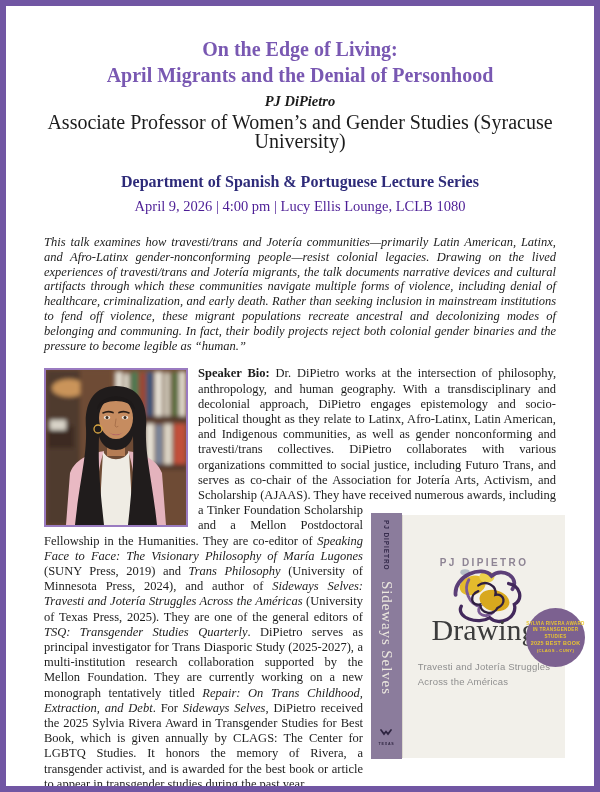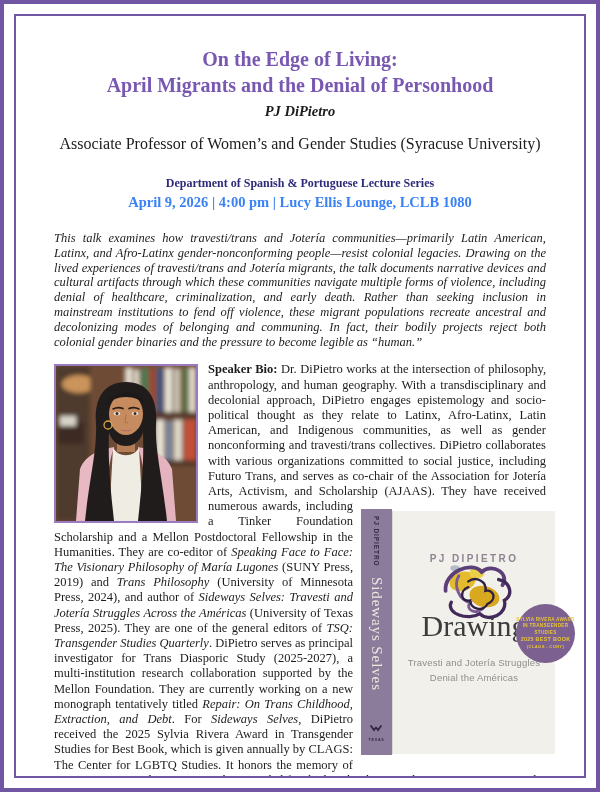--- a/index.html
+++ b/index.html
@@ -1,38 +1,38 @@
 <!DOCTYPE html>
 <html><head>
 <meta charset="utf-8">
 <style>
   html,body { margin:0; padding:0; background:#ffffff; }
   * { box-sizing:border-box; }
 
   .page {
     position:relative; width:600px; height:792px;
-    border:4px solid #7156a3; padding:10px;
+    border:4px solid #7156a3; padding:0;
     background:#ffffff;
     font-family:"Liberation Serif", serif;
     color:#1c1c1c;
   }
   .inner {
     width:100%; height:100%;
     border:2px solid #7156a3;
     padding:30px 38px 0 38px;
     overflow:hidden;
   }
 
   
   .header { text-align:center; }
   .title-line { font-size:20px; line-height:26px; font-weight:bold; color:#7958b2; }
   .speaker-name { font-size:14.5px; line-height:19px; font-weight:bold; font-style:italic; margin-top:4px; }
-  .affiliation { font-size:16px; line-height:19px; margin-top:13px; }
-  .series { font-size:12px; line-height:19px; font-weight:bold; color:#2e2b79; margin-top:21px; }
-  .event-info { font-size:14.5px; line-height:19px; font-weight:bold; color:#3b82f6; margin-top:0; }
+  .affiliation { font-size:20px; line-height:19px; margin-top:2px; }
+  .series { font-size:16px; line-height:19px; font-weight:bold; color:#2e2b79; margin-top:21px; }
+  .event-info { font-size:14.5px; line-height:19px; font-weight:normal; color:#4c1d95; margin-top:6px; }
 
   
   .abstract {
     margin-top:19px;
     font-size:12.5px; line-height:14.8px;
     text-align:justify;
     font-style:italic;
   }
 
   
@@ -100,21 +100,21 @@
     color:#8e8494;
   }
   .cover-title {
     font-family:"Liberation Serif", serif;
     font-size:30px; line-height:32px; color:#3c3c3c; font-weight:normal;
   }
   .cover-title.word1 { margin-top:9px; }
   .cover-title.word2 { margin-top:0; }
   .flower { margin:-13px 0 -15px 0; }
   .cover-subtitle {
-    margin-top:13px; text-align:center;
+    margin-top:13px; 
     font-family:"Liberation Sans", sans-serif;
     font-size:9.5px; line-height:15px; color:#8e8e8e; letter-spacing:0.2px;
   }
   .cover-subtitle span { display:block; }
 
   
   .badge {
     position:absolute; left:155px; top:95px;
     width:59px; height:59px; border-radius:50%;
     background:#7c6190;
@@ -218,21 +218,21 @@
             <ellipse cx="53" cy="21" rx="8" ry="6" fill="#ecd04a"></ellipse>
             <ellipse cx="30" cy="16" rx="5" ry="3" fill="#9aa7b5" opacity="0.7"></ellipse>
             <path d="M20,40 C18,20 48,8 58,20 C70,10 88,22 80,34" stroke="#5c3f78" stroke-width="4" fill="none" stroke-linecap="round"></path>
             <path d="M26,52 C20,64 44,72 56,64 C66,74 86,64 82,50 C92,44 88,30 76,28" stroke="#43295c" stroke-width="3.5" fill="none" stroke-linecap="round"></path>
             <path d="M34,24 C28,34 34,50 46,52 C40,60 52,66 60,58" stroke="#7a5a94" stroke-width="3" fill="none" stroke-linecap="round"></path>
             <path d="M44,30 C52,24 64,30 62,40 C72,38 74,50 64,54 C60,62 46,60 46,50 C36,52 34,40 44,36" stroke="#2f1f40" stroke-width="2.5" fill="none" stroke-linecap="round"></path>
           </svg>
           <span class="cover-title word2">Drawing</span>
           <span class="cover-subtitle">
             <span>Travesti and Jotería Struggles</span>
-            <span>Denial the Américas</span>
+            <span>Across the Américas</span>
           </span>
         </div>
         <div class="badge">
           <span class="b-line1">SYLVIA RIVERA AWARD</span>
           <span class="b-line2">IN TRANSGENDER STUDIES</span>
           <span class="b-line3">2025 BEST BOOK</span>
           <span class="b-line4">(CLAGS - CUNY)</span>
         </div>
       </div><span><span>including a Tinker Foundation Scholarship and a Mellon Postdoctoral Fellowship in the Humanities. They are co-editor of </span><i>Speaking Face to Face: The Visionary Philosophy of María Lugones</i><span> (SUNY Press, 2019) and </span><i>Trans Philosophy</i><span> (University of Minnesota Press, 2024), and author of </span><i>Sideways Selves: Travesti and Jotería Struggles Across the Américas</i><span> (University of Texas Press, 2025). They are one of the general editors of </span><i>TSQ: Transgender Studies Quarterly</i><span>. DiPietro serves as principal investigator for Trans Diasporic Study (2025-2027), a multi-institution research collaboration supported by the Mellon Foundation. They are currently working on a new monograph tentatively titled </span><i>Repair: On Trans Childhood, Extraction, and Debt</i><span>. For </span><i>Sideways Selves</i><span>, DiPietro received the 2025 Sylvia Rivera Award in Transgender Studies for Best Book, which is given annually by CLAGS: The Center for LGBTQ Studies. It honors the memory of Rivera, a transgender activist, and is awarded for the best book or article to appear in transgender studies during the past year.</span></span>
 

